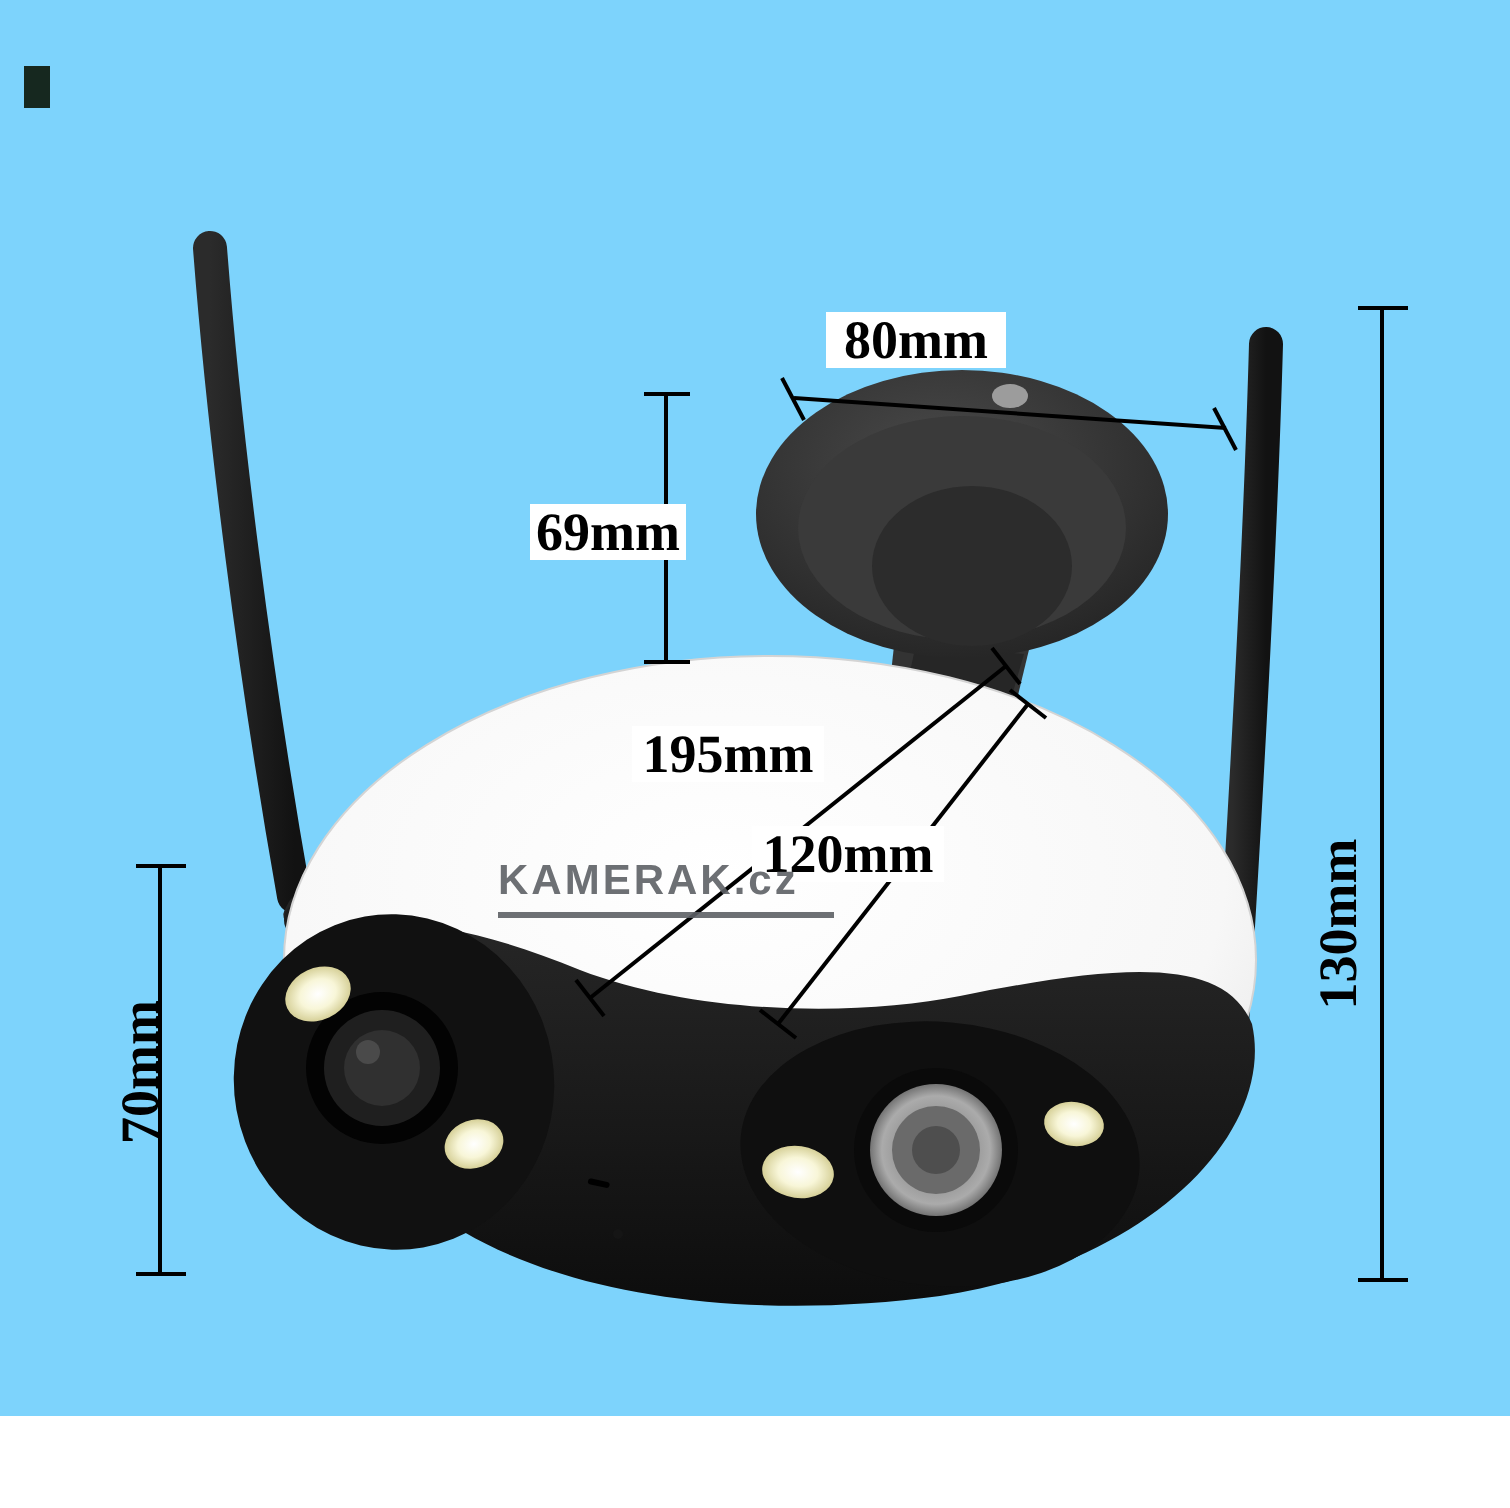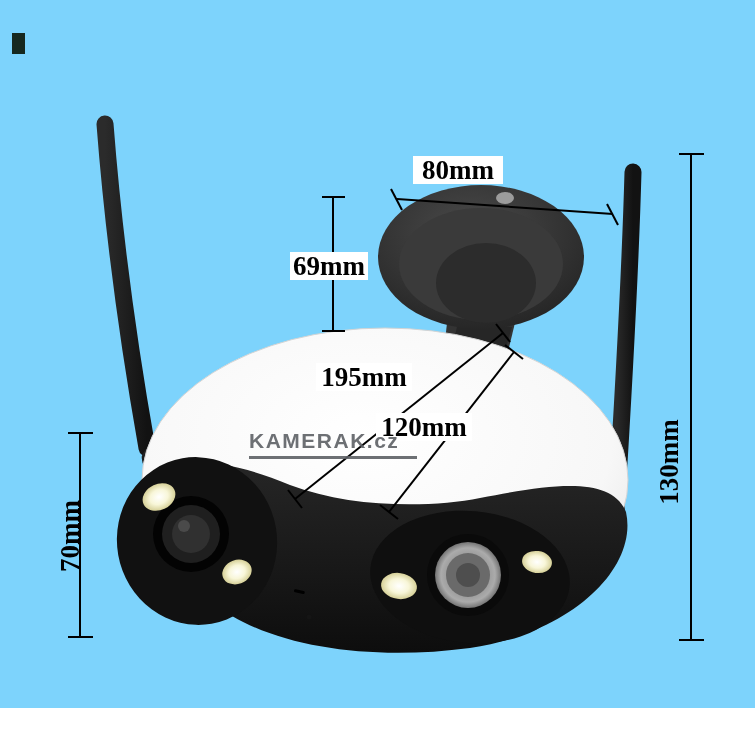--- a/index.html
+++ b/index.html
@@ -136,21 +136,21 @@
       <line x1="679" y1="640" x2="704" y2="640"></line>
 
       <line x1="80" y1="433" x2="80" y2="637"></line>
       <line x1="68" y1="433" x2="93" y2="433"></line>
       <line x1="68" y1="637" x2="93" y2="637"></line>
     </g>
   </svg>
 
   <div class="dim-label" style="left:413px;top:156px;width:86px;">80mm</div>
 
-  <div class="dim-label" style="left:290px;top:252px;width:74px;">69mm</div>
+  <div class="dim-label" style="left:265px;top:252px;width:74px;">69mm</div>
 
   <div class="dim-label" style="left:316px;top:363px;width:92px;">195mm</div>
 
   <div class="dim-label" style="left:376px;top:413px;width:92px;">120mm</div>
 
   <div class="dim-label rot" style="left:615px;top:447px;width:106px;height:30px;">130mm</div>
 
   <div class="dim-label rot" style="left:16px;top:521px;width:106px;height:30px;">70mm</div>
 
   <div class="watermark">KAMERAK.cz</div>

